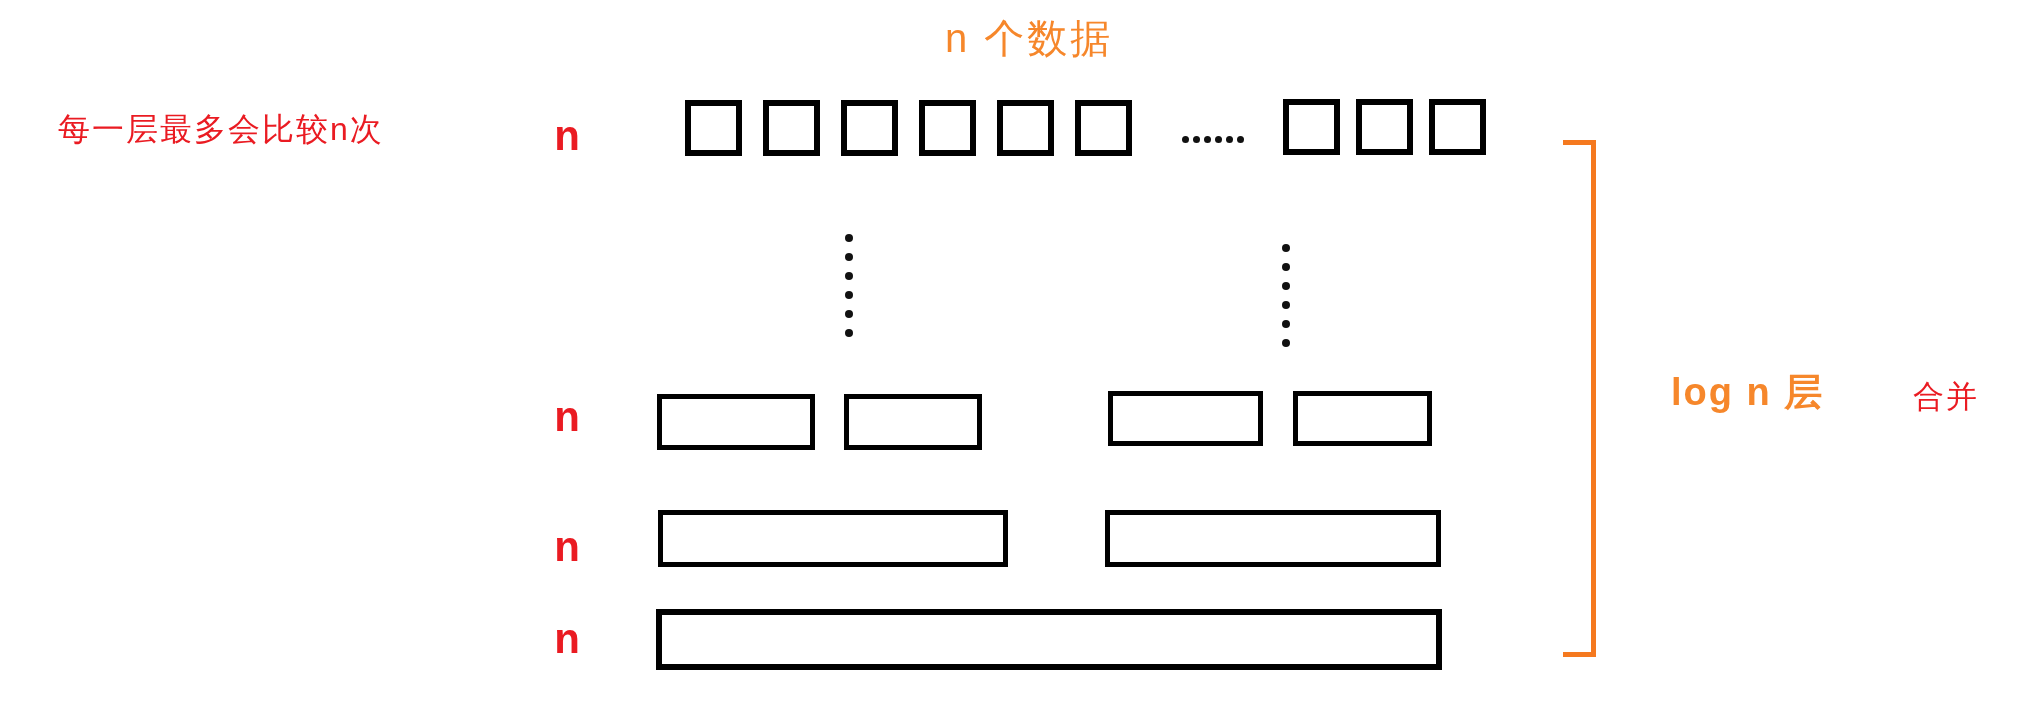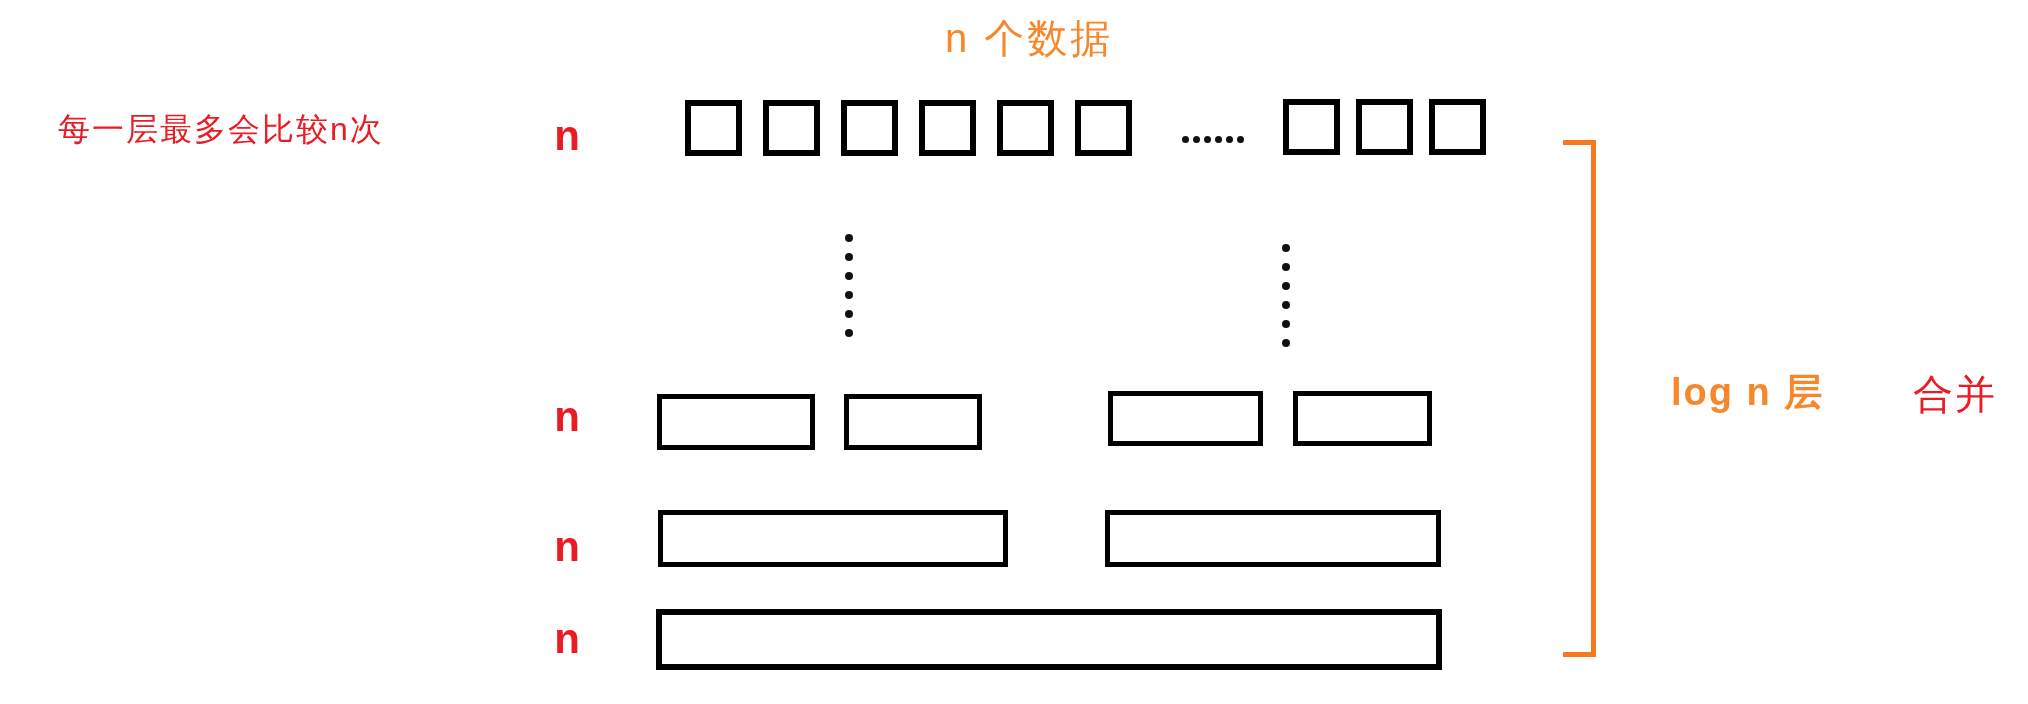--- a/index.html
+++ b/index.html
@@ -60,22 +60,22 @@
   .bk-v{left:1591px;top:140px;width:5px;height:517px;}
   .bk-t{left:1563px;top:140px;width:31px;height:5px;}
   .bk-b{left:1563px;top:652px;width:31px;height:5px;}
 
   .bracket-label{
     left:1671px;top:372px;
     font-size:38px;font-weight:bold;letter-spacing:2px;
     color:var(--text-orange);
   }
   .merge-label{
-    left:1913px;top:372px;
-    font-size:40px;letter-spacing:2px;
+    left:1913px;top:380px;
+    font-size:31px;letter-spacing:2px;
     color:var(--red);
   }
   .watermark{
     left:1753px;top:648px;
     font-size:34px;
     color:var(--watermark-gray);
     text-shadow:1px 1px 0 #f2f2f0;
   }
 </style>
 </head>

